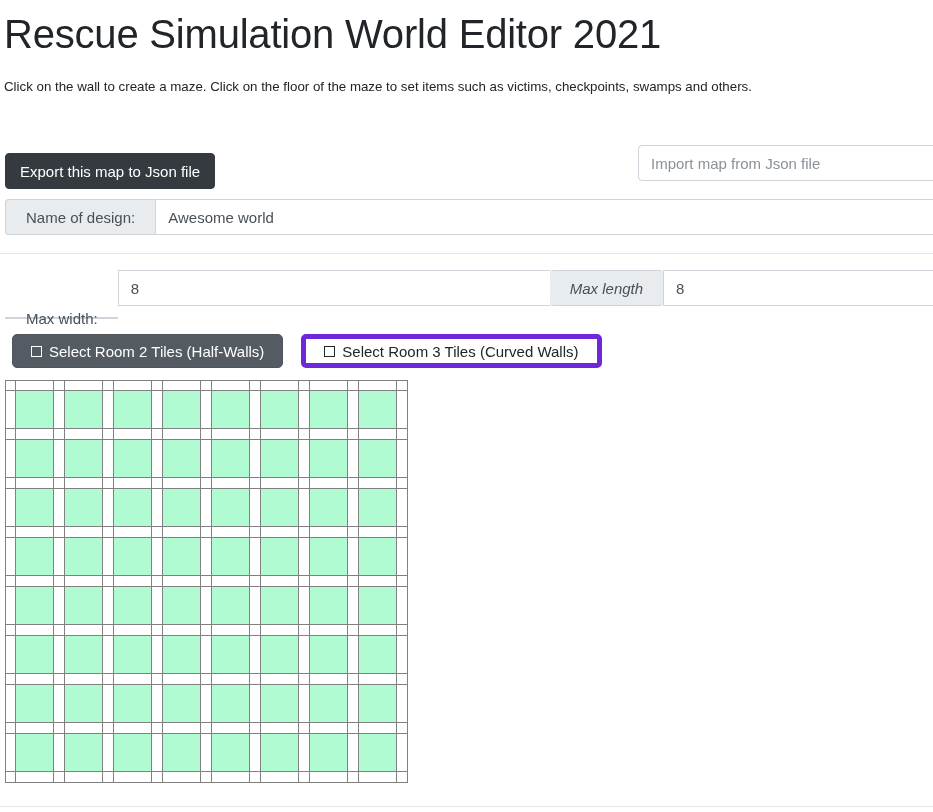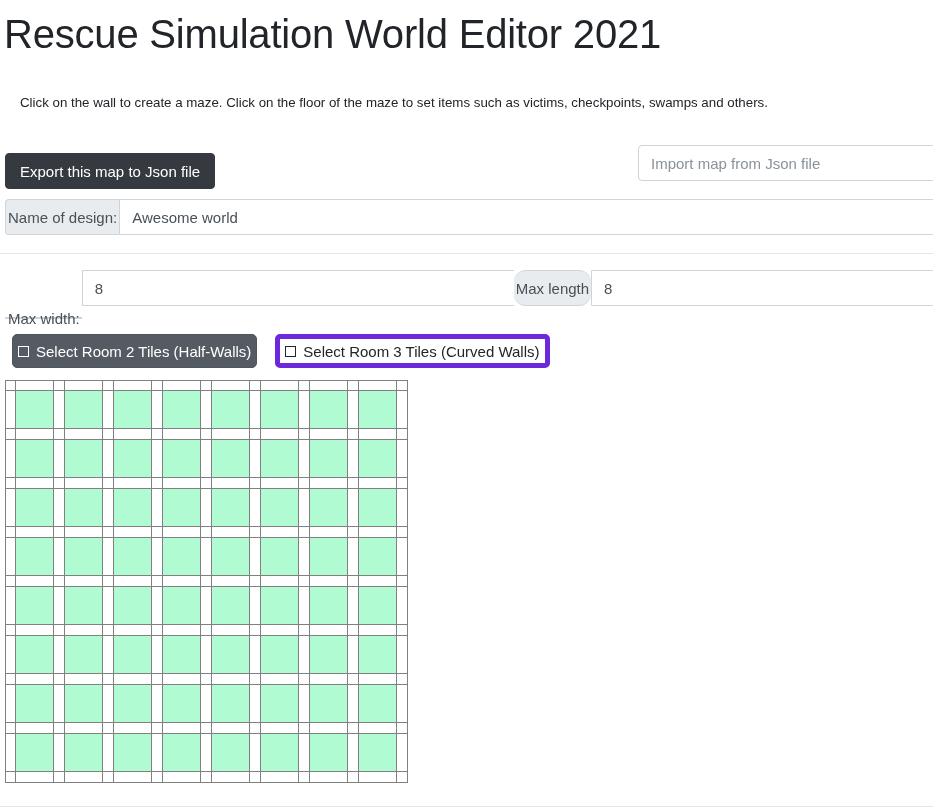--- a/index.html
+++ b/index.html
@@ -33,21 +33,21 @@
     line-height: 1.2;
     letter-spacing: -0.2px;
     color: #212529;
     white-space: nowrap;
   }
 
   .app-subtitle {
     position: absolute;
     left: 4px;
     top: 78px;
-    margin: 16px;
+    margin: 0;
     font-size: 13.3px;
     line-height: 1.4;
     color: #212529;
     white-space: nowrap;
   }
 
   
   .export-btn {
     position: absolute;
     left: 5px;
@@ -88,21 +88,21 @@
   
   .input-group {
     position: absolute;
     display: flex;
     align-items: stretch;
     height: 36px;
   }
   .ig-label {
     display: flex;
     align-items: center;
-    padding: 0 2px;
+    padding: 0 20px;
     background: #e9ecef;
     border: 1px solid #ced4da;
     border-right: none;
     border-radius: 4px 0 0 4px;
     font-size: 15px;
     color: #495057;
     white-space: nowrap;
   }
   .ig-field {
     flex: 1 1 auto;
@@ -110,21 +110,21 @@
     padding: 0 12px;
     background: #ffffff;
     border: 1px solid #ced4da;
     border-radius: 0 4px 4px 0;
     font-family: "Liberation Sans", sans-serif;
     font-size: 15px;
     color: #495057;
     outline: none;
   }
   .ig-field.mid { border-radius: 0; border-right: none; }
-  .ig-label.mid { border-left: none; border-radius: 12px; }
+  .ig-label.mid { border-left: none; border-radius: 4px; font-style: italic; }
 
   #name-group { left: 5px; top: 199px; width: 1010px; }
   #name-group .ig-field { border-radius: 0 4px 4px 0; }
 
   #size-group { left: 5px; top: 270px; width: 1010px; }
   #size-group .ig-label.first { border-radius: 4px 0 0 4px; margin-top: 47px; }
 
   
   .divider {
     position: absolute;
@@ -143,21 +143,21 @@
     top: 334px;
     display: flex;
     align-items: flex-start;
     gap: 18px;
   }
   .toggle-btn {
     display: inline-flex;
     align-items: center;
     gap: 7px;
     height: 34px;
-    padding: 0 5px;
+    padding: 0 18px;
     border-radius: 5px;
     font-family: "Liberation Sans", sans-serif;
     font-size: 15px;
     line-height: 1;
     cursor: pointer;
     white-space: nowrap;
   }
   .toggle-btn.active {
     background: #545b62;
     border: 1px solid #4e555b;

